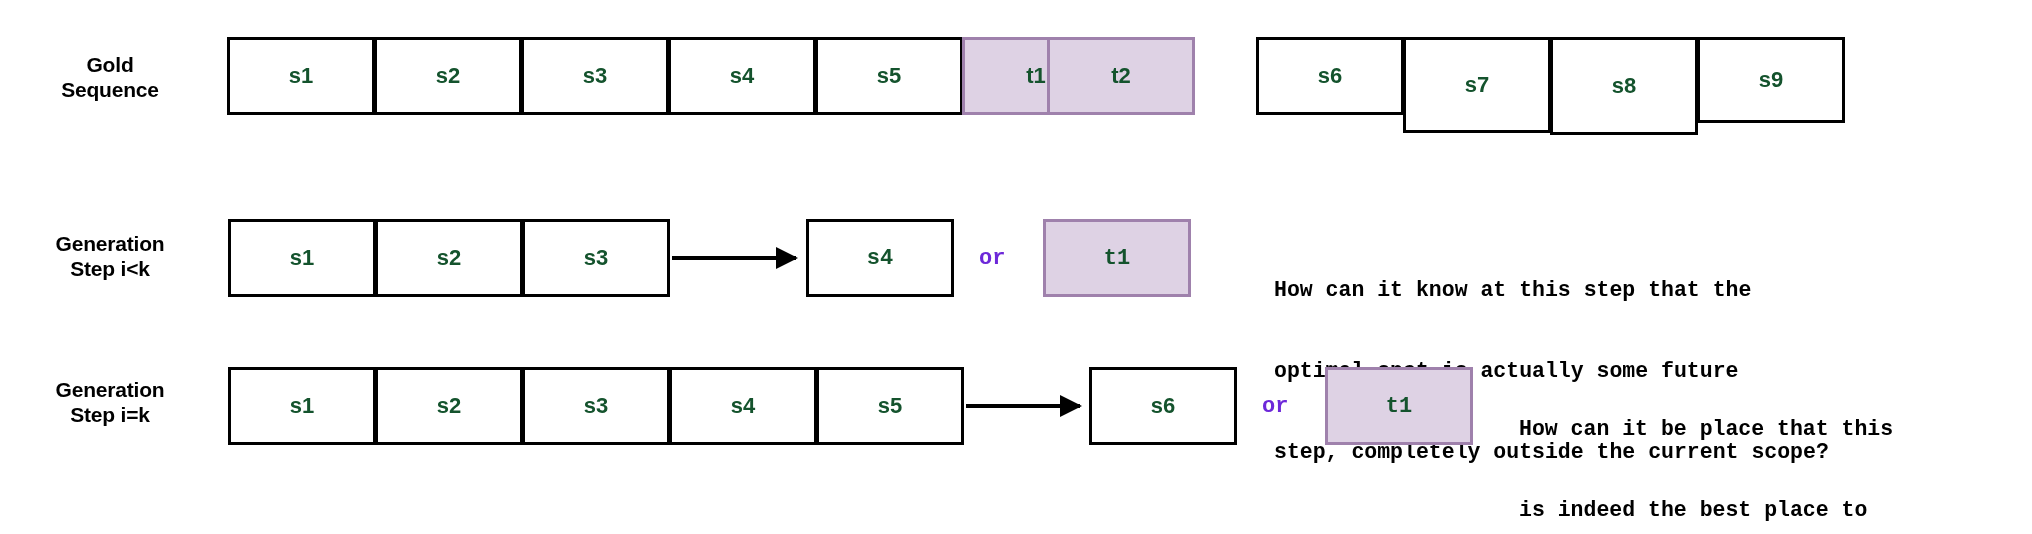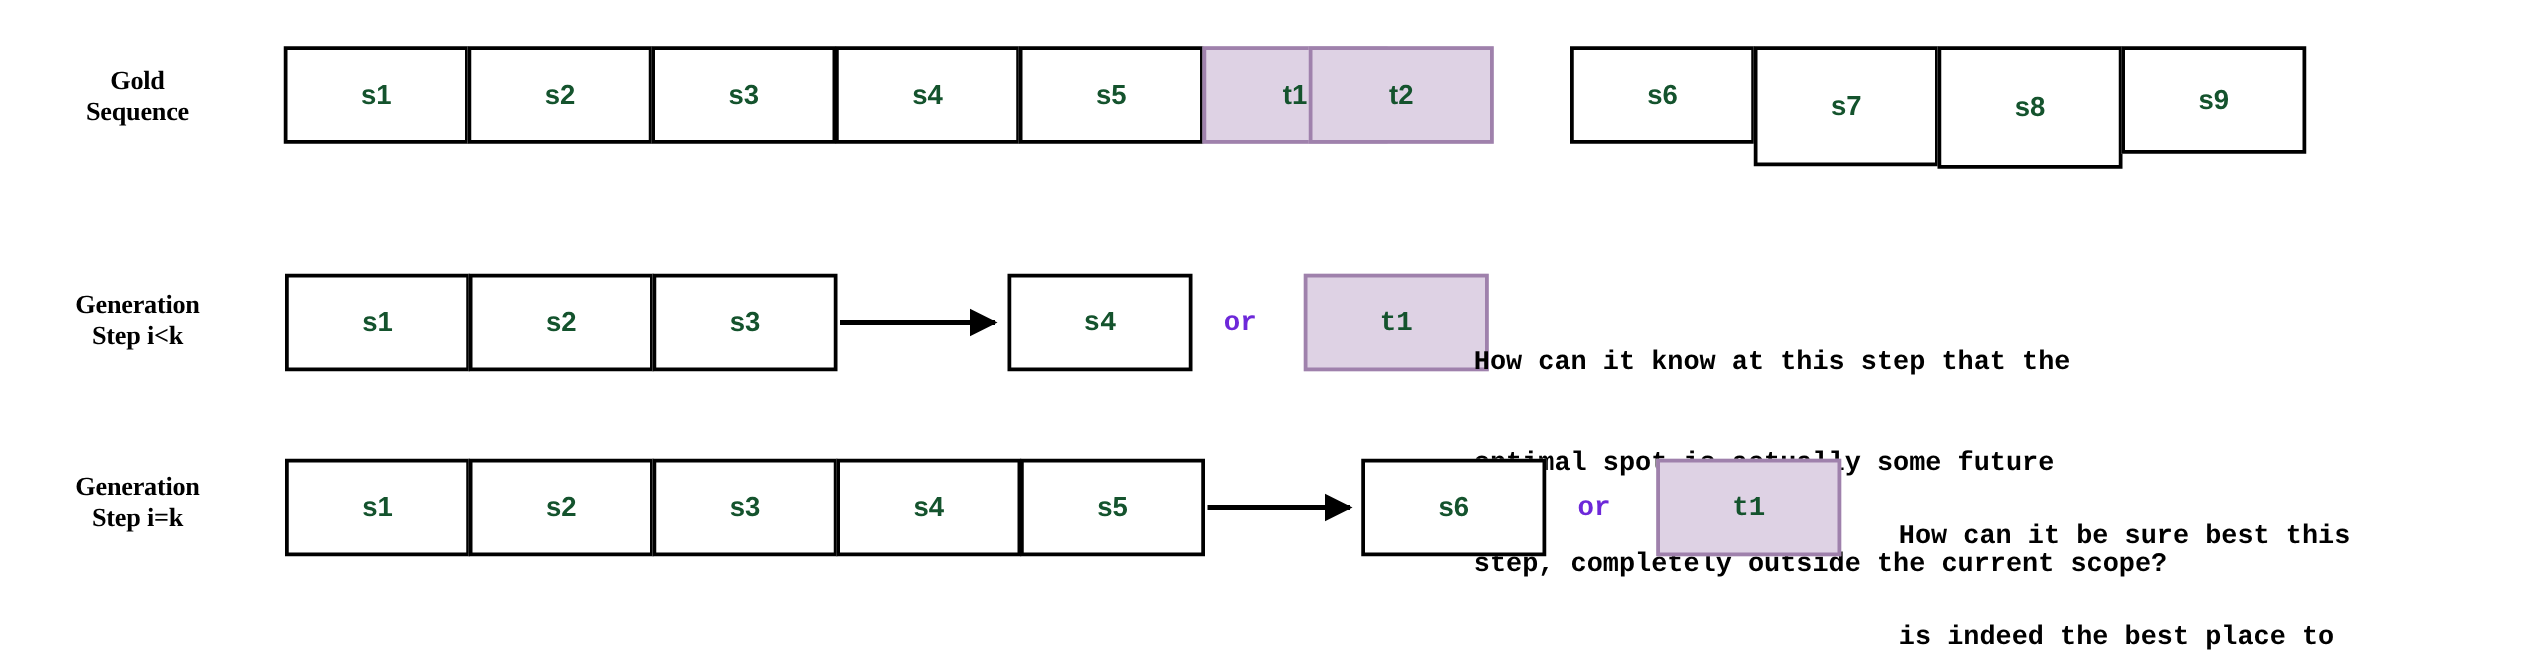--- a/index.html
+++ b/index.html
@@ -21,21 +21,21 @@
     width: 2032px;
     height: 534px;
     background: #ffffff;
   }
 
   
   .row-label {
     position: absolute;
     width: 200px;
     text-align: center;
-    font-family: Liberation Serif, serif;
+    font-family: Liberation Sans, sans-serif;
     font-weight: bold;
     font-size: 21px;
     line-height: 25px;
     color: #000000;
     letter-spacing: -0.2px;
   }
   .row-label .lbl-line { display: block; white-space: pre; }
 
   
   .cell {
@@ -137,21 +137,21 @@
   </div>
 
   <div class="arrow" style="left:672px; top:256px; width:124px;"></div>
 
   <div class="cell mono" style="left:806px; top:219px; width:148px; height:78px;">s4</div>
 
   <div class="or-text" style="left:979px; top:246px;">or</div>
 
   <div class="cell mono hl" style="left:1043px; top:219px; width:148px; height:78px;">t1</div>
 
-  <div class="note" style="left:1179px; top:223px;">
+  <div class="note" style="left:1274px; top:223px;">
     <span class="note-line">How can it know at this step that the</span>
     <span class="note-line">optimal spot is actually some future</span>
     <span class="note-line">step, completely outside the current scope?</span>
   </div>
 
   <div class="row-label" style="left:10px; top:377px;">
     <span class="lbl-line">Generation</span>
     <span class="lbl-line">Step i=k</span>
   </div>
 
@@ -165,19 +165,19 @@
 
   <div class="arrow" style="left:966px; top:404px; width:114px;"></div>
 
   <div class="cell" style="left:1089px; top:367px; width:148px; height:78px;">s6</div>
 
   <div class="or-text" style="left:1262px; top:394px;">or</div>
 
   <div class="cell mono hl" style="left:1325px; top:367px; width:148px; height:78px;">t1</div>
 
   <div class="note" style="left:1519px; top:362px;">
-    <span class="note-line">How can it be sure best this</span>
+    <span class="note-line">How can it be place that this</span>
     <span class="note-line">is indeed the best place to</span>
     
     
   </div>
 
 </div>
 
 </body></html>

